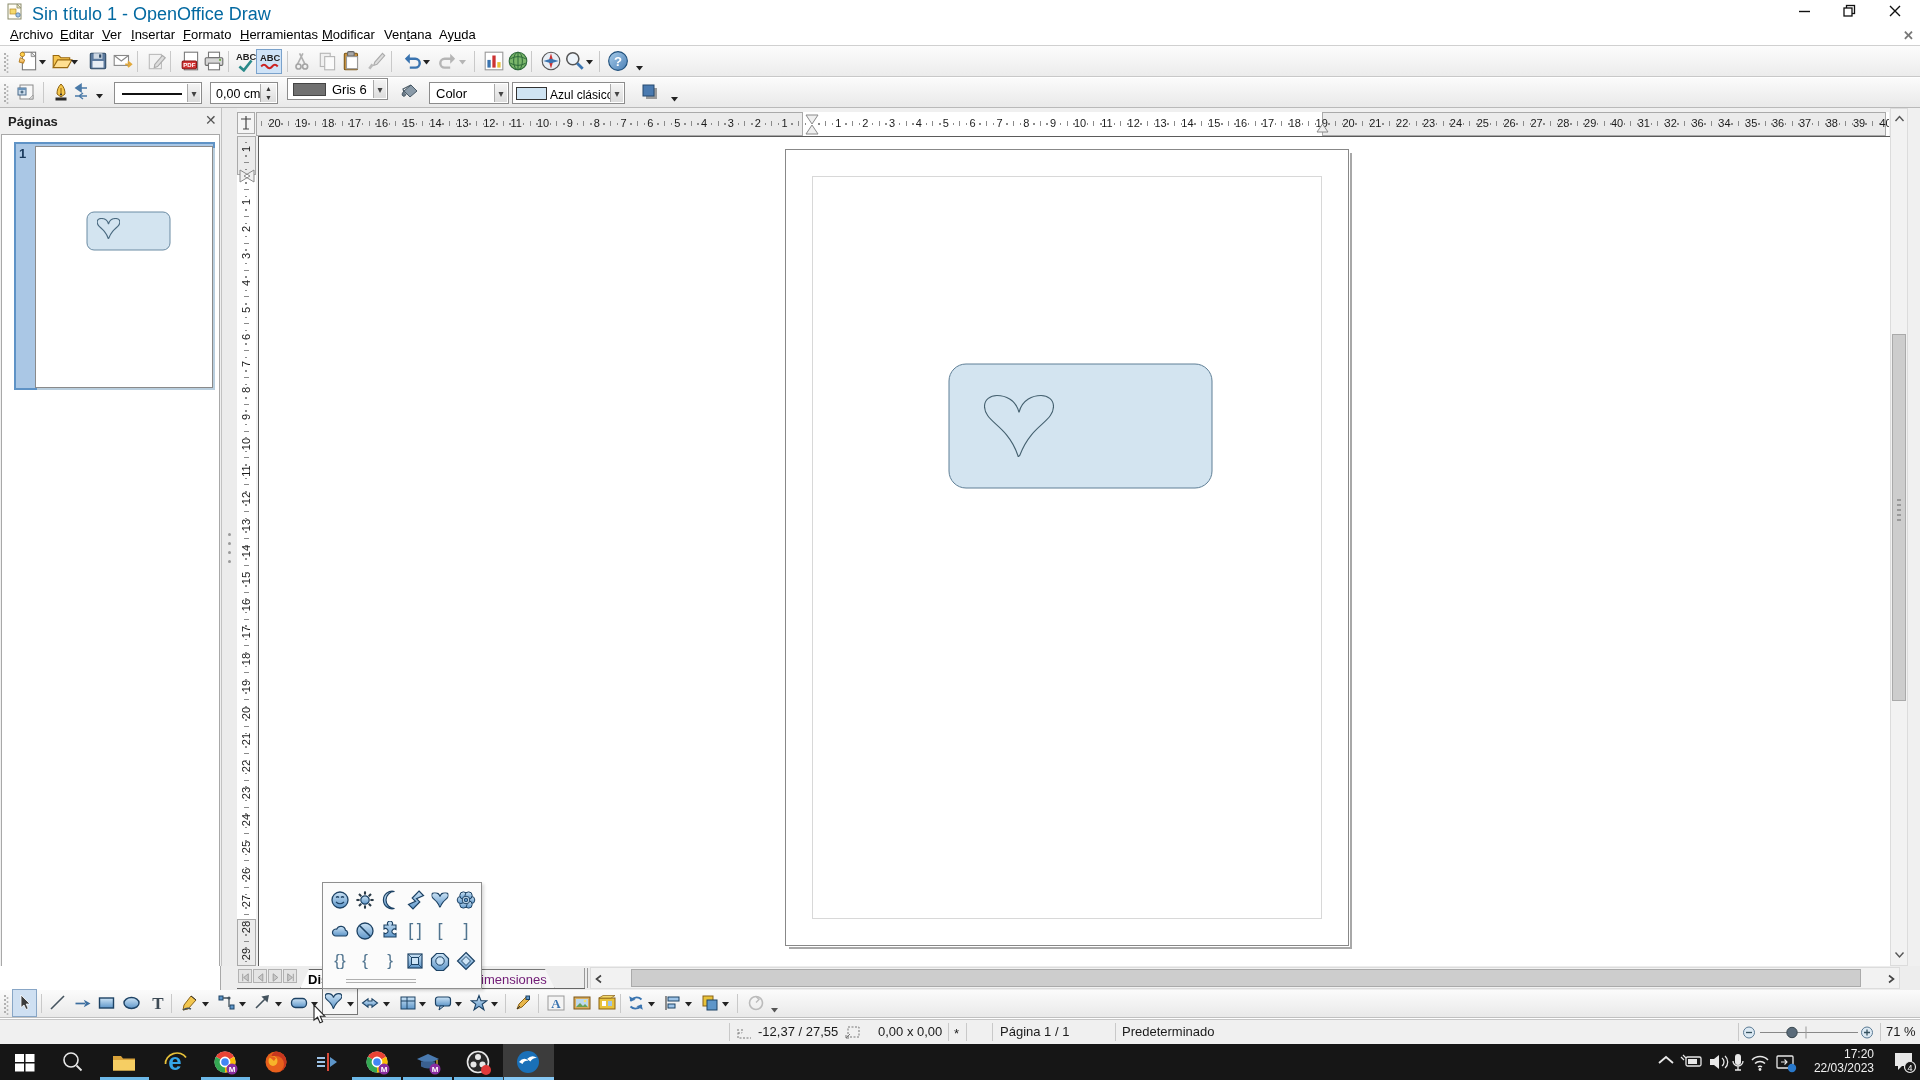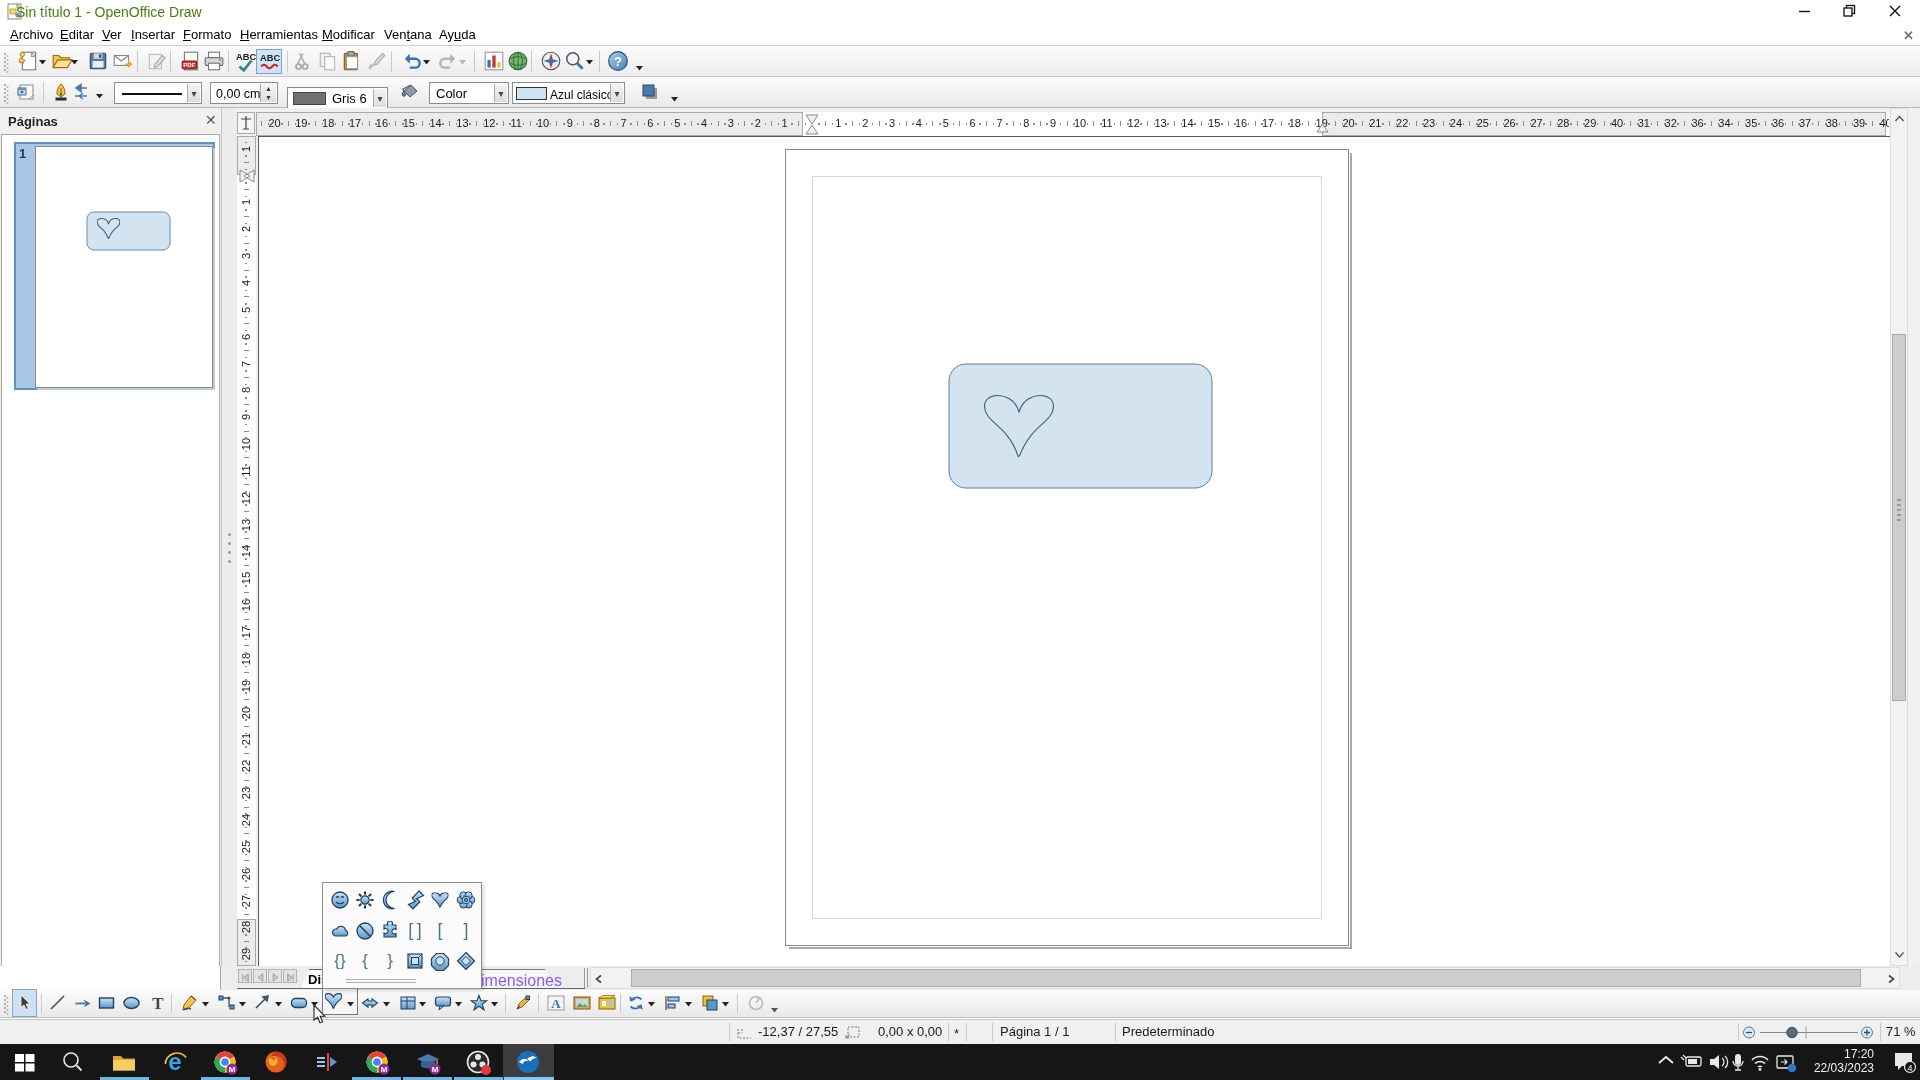--- a/index.html
+++ b/index.html
@@ -29,21 +29,21 @@
 </defs>
   </svg>
 
 <div class="ab" style="left:0;top:0;width:1920px;height:22px;background:#fff">
 <svg class="ab" style="left:7px;top:3px" width="17" height="17" viewBox="0 0 17 17">
       <rect x="1" y="1" width="13" height="15" fill="#fffef5" stroke="#8a8a6a"></rect>
       <path d="M10 1 l4 4 -4 0 z" fill="#e6e2b8" stroke="#8a8a6a" stroke-width=".8"></path>
       <rect x="3" y="6" width="6" height="5" fill="#f5d96b" stroke="#b58a2a" stroke-width=".7"></rect>
       <circle cx="11" cy="12" r="2.2" fill="#9ec4e8" stroke="#44688c" stroke-width=".7"></circle>
     </svg>
-<div class="ab" style="left:16px;top:4px;font-size:14px;color:#4d7c0f">Sin título 1 - OpenOffice Draw</div>
+<div class="ab" style="left:32px;top:4px;font-size:18px;color:#0369a1">Sin título 1 - OpenOffice Draw</div>
 <svg class="ab" style="left:1794px;top:3px" width="112" height="16" viewBox="0 0 112 16">
       <path d="M5 8.5 h11" stroke="#111" stroke-width="1.4" fill="none"></path>
       <rect x="52.5" y="2.5" width="8" height="8" fill="none" stroke="#111" stroke-width="1.3"></rect>
       <rect x="50" y="5" width="8" height="8" fill="#fff" stroke="#111" stroke-width="1.3"></rect>
       <path d="M96 3 l10 10 M106 3 l-10 10" stroke="#111" stroke-width="1.4"></path>
     </svg>
 </div>
 <div class="ab" style="left:0;top:22px;width:1920px;height:24px;background:#fff;border-bottom:1px solid #d0d0d0">
 <div class="ab tbtxt" style="left:10px;top:5px"><u>A</u>rchivo</div>
 <div class="ab tbtxt" style="left:60px;top:5px"><u>E</u>ditar</div>
@@ -226,21 +226,21 @@
       <path d="M0 0 h7 l-3.5 4.5 z" fill="#222"></path>
     </svg>
 <div class="combo" style="left:114px;top:4px;width:88px">
       <div class="ab" style="left:7px;top:10px;width:60px;height:1.5px;background:#111"></div>
       <div class="combtn">▾</div>
     </div>
 <div class="combo" style="left:210px;top:4px;width:68px">
       <div class="ab" style="left:5px;top:4px;font-size:12.5px;color:#000">0,00 cm</div>
       <div class="ab" style="right:1px;top:1px;width:16px;bottom:1px;background:linear-gradient(#f6f6f6,#ddd);border-left:1px solid #aaa;font-size:7px;color:#333;text-align:center;line-height:9px">▲<br>▼</div>
     </div>
-<div class="combo" style="left:287px;top:9px;width:101px">
+<div class="combo" style="left:287px;top:0;width:101px">
       <div class="ab" style="left:5px;top:4px;width:33px;height:13px;background:#707070;border:1px solid #444"></div>
       <div class="ab tbtxt" style="left:44px;top:3px">Gris 6</div>
       <div class="combtn">▾</div>
     </div>
 <svg class="ab" style="left:400px;top:4px" width="20" height="20" viewBox="0 0 20 20">
       <path d="M4 9 l7-6 6 6 -7 6 z" fill="#8a9aa8" stroke="#4a5a66"></path>
       <path d="M11 3 l-8 4 1 3" fill="none" stroke="#4a5a66" stroke-width="1.2"></path>
       <path d="M4 9 c-2 2 -2.5 4 -1 5 1.2 .8 2.5 0 3-2" fill="#6a7a88" stroke="#4a5a66"></path>
     </svg>
 <div class="combo" style="left:429px;top:4px;width:80px">
@@ -703,21 +703,21 @@
       </svg></div>
 <div class="ab" style="left:268px;top:3px;width:14px;height:14px;background:#e4e4e4;border:1px solid #b2b2b2"><svg width="13" height="13" viewBox="0 0 14 14">
         <path d="M4.5 3 l5 4 -5 4 z" stroke="#9a9a9a" fill="#c9c9c9" stroke-width="1"></path>
       </svg></div>
 <div class="ab" style="left:283px;top:3px;width:14px;height:14px;background:#e4e4e4;border:1px solid #b2b2b2"><svg width="13" height="13" viewBox="0 0 14 14">
         <path d="M10 3 v8 M4 3 l5 4 -5 4 z" stroke="#9a9a9a" fill="#c9c9c9" stroke-width="1"></path>
       </svg></div>
 <div class="ab" style="left:300px;top:3px;width:170px;height:20px;background:#fcfcfc;border:1px solid #666;border-bottom:none;clip-path:polygon(9px 0,160px 0,170px 100%,0 100%)"></div>
 <div class="ab" style="left:308px;top:6px;font-size:13px;font-weight:bold;color:#000">Diseño</div>
 <div class="ab" style="left:470px;top:3px;width:85px;height:20px;background:#f6f6f6;border:1px solid #777;border-bottom:none;clip-path:polygon(0 0,75px 0,85px 100%,0 100%)"></div>
-<div class="ab" style="left:481px;top:6px;font-size:16px;color:#8b5cf6">imensiones</div>
+<div class="ab" style="left:481px;top:6px;font-size:13px;color:#701a75">imensiones</div>
 <div class="ab" style="left:237px;top:22px;width:348px;height:1px;background:#666"></div>
 <div class="ab" style="left:584px;top:2px;width:1px;height:20px;background:#999"></div>
 <div class="ab" style="left:587px;top:2px;width:1px;height:20px;background:#999"></div>
 <div class="ab" style="left:590px;top:1px;width:1310px;height:22px;background:#f2f2f2;border:1px solid #dcdcdc">
 <svg class="ab" style="left:4px;top:6px" width="8" height="10">
         <path d="M6 1.5 L1.5 5 L6 8.5" stroke="#444" stroke-width="1.6" fill="none"></path>
       </svg>
 <div class="ab" style="left:40px;top:1px;width:1230px;height:18px;background:#cdcdcd;border:1px solid #aaa"></div>
 <svg class="ab" style="left:1296px;top:6px" width="8" height="10">
         <path d="M2 1.5 L6.5 5 L2 8.5" stroke="#444" stroke-width="1.6" fill="none"></path>

